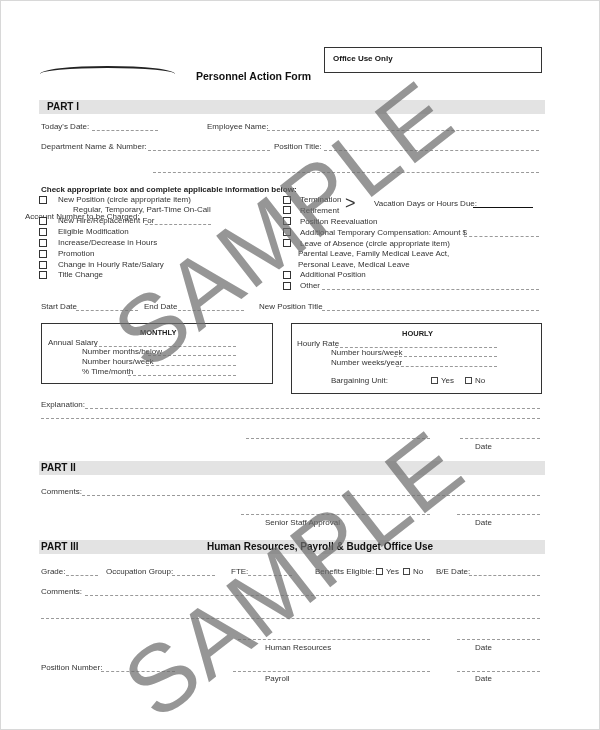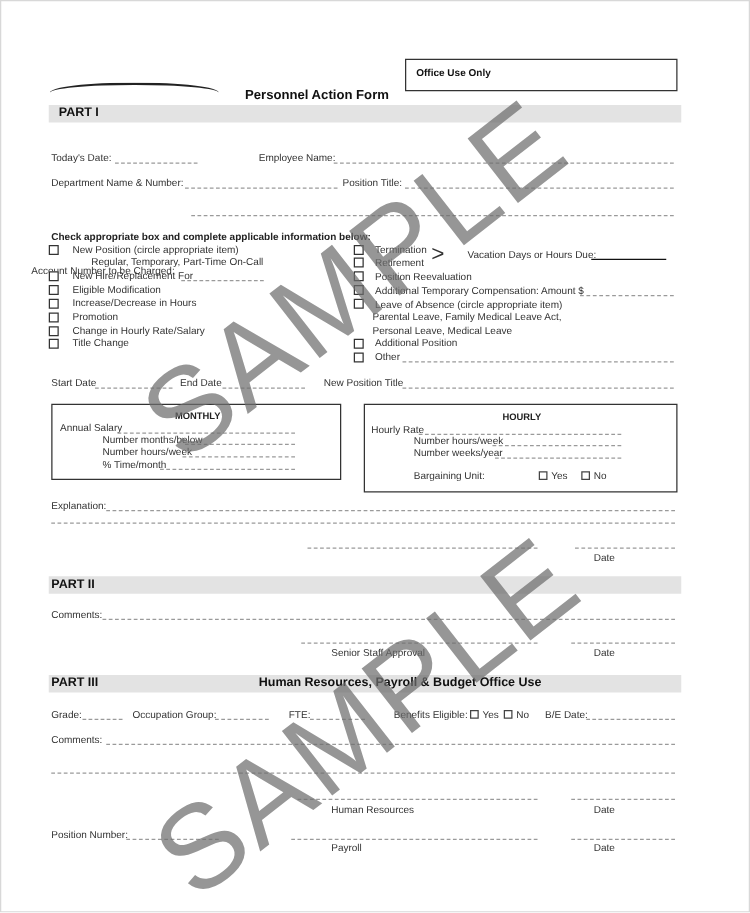--- a/index.html
+++ b/index.html
@@ -31,21 +31,21 @@
 <div class="frame"></div>
 
 <div class="logo">
   <div class="arc"></div>
 </div>
 <div class="abs" style="left:196px;top:70px;font-size:10.5px;font-weight:bold;color:#111;">Personnel Action Form</div>
 <div class="box" style="left:324px;top:47px;width:218px;height:26px;">
   <span class="abs" style="left:8px;top:6px;font-size:8px;font-weight:bold;color:#111;">Office Use Only</span>
 </div>
 
-<div class="bar" style="top:84px;">
+<div class="bar" style="top:100px;">
   <span class="lbl" style="left:8px;">PART I</span>
 </div>
 
 <span class="abs t" style="left:41px;top:122px;">Today's Date:</span>
 <div class="line" style="left:92px;top:130px;width:66px;"></div>
 <span class="abs t" style="left:207px;top:122px;">Employee Name:</span>
 <div class="line" style="left:267px;top:130px;width:272px;"></div>
 
 <span class="abs t" style="left:41px;top:142px;">Department Name &amp; Number:</span>
 <div class="line" style="left:148px;top:150px;width:122px;"></div>

